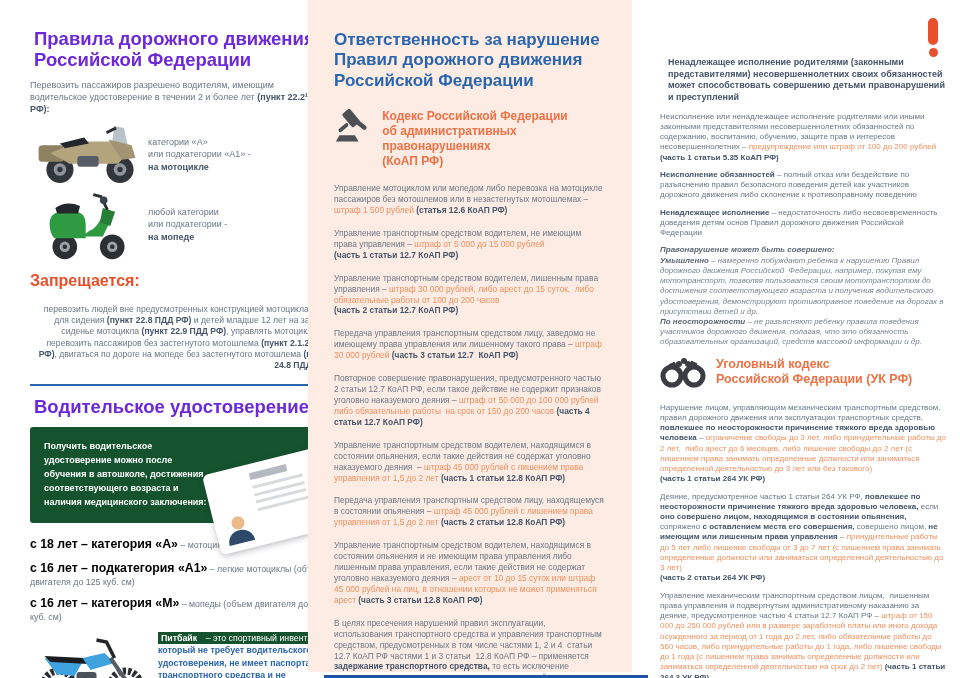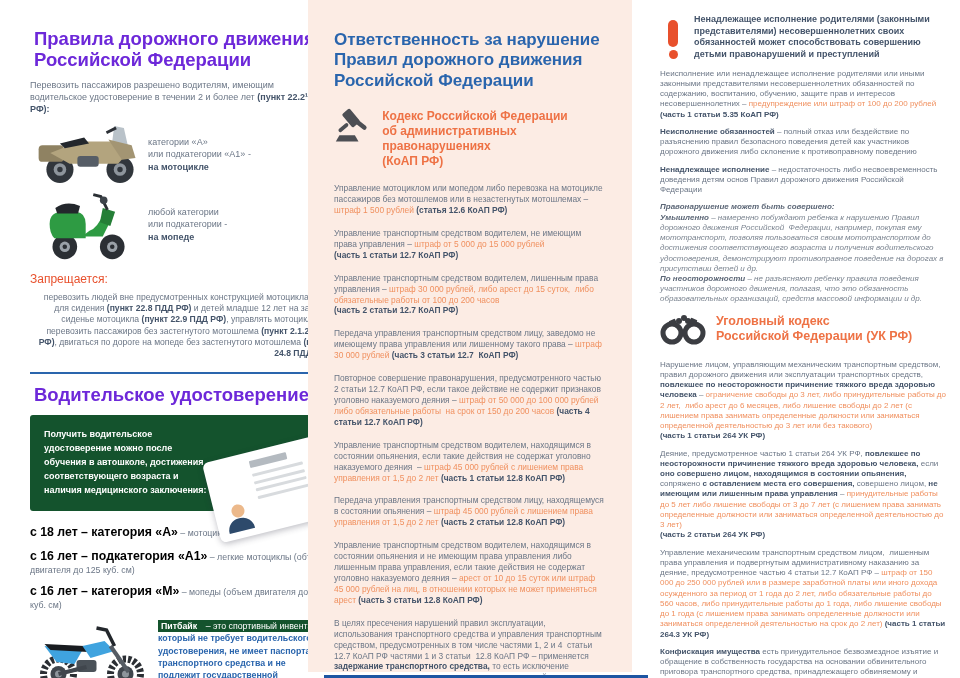--- a/index.html
+++ b/index.html
@@ -18,21 +18,21 @@
   
   .col-left{position:absolute;left:30px;top:28px;width:300px;}
   .panel-mid{position:absolute;left:308px;top:0;width:324px;height:672px;background:#fcece4;}
   .mid-inner{padding:30px 26px 0 26px;font-size:8.4px;line-height:1.3;}
   .mid-bottom-bar{position:absolute;left:324px;top:675px;width:324px;height:3px;background:#1d55a2;}
   .col-right{position:absolute;left:660px;top:14px;width:286px;font-size:8px;line-height:1.28;}
   .col-right .para{margin-bottom:7px;}
   
   .h1{font-size:18.5px;line-height:1.16;font-weight:bold;color:#6d28d9;white-space:pre-line;margin:0 0 9px 4px;}
   .h1-mid{font-size:17px;line-height:1.2;font-weight:bold;color:#2a65ad;white-space:pre-line;margin:0 0 16px 0;}
-  .h2-red{font-size:12px;font-weight:normal;color:#e8502c;margin:10px 0 6px 0;}
+  .h2-red{font-size:16px;font-weight:bold;color:#e8502c;margin:10px 0 14px 0;}
   .sec-head{display:flex;align-items:flex-start;margin:0 0 14px 0;}
   .sec-head .txt{font-size:12px;line-height:1.25;font-weight:bold;color:#ee7245;white-space:pre-line;margin-left:10px;padding-top:2px;}
   
   .intro{font-size:9px;line-height:1.32;margin:0 0 8px 0;}
   .veh-row{display:flex;align-items:center;margin:2px 0 2px 0;}
   .veh-icon{width:118px;flex:0 0 118px;display:flex;justify-content:center;}
   .veh-txt{font-size:9px;line-height:1.35;margin-left:10px;}
   .forbidden{font-size:8.6px;line-height:1.32;margin:0;text-align:right;}
   .divider{border-top:2px solid #2a65ad;margin:12px 0 10px 0;}
   .license-box{position:relative;background:#14532d;border-radius:3px;padding:13px 14px;margin:10px 0 14px 0;}
@@ -44,21 +44,21 @@
   .av-body{width:26px;height:13px;border-radius:12px 12px 0 0;background:#2d4a6b;margin-top:1px;}
   .id-lines{flex:1;padding-left:8px;padding-top:2px;}
   .ln1{width:38px;height:7px;background:#b4bac0;border-radius:1px;margin-bottom:6px;}
   .ln{width:52px;height:3px;background:#d8dbde;border-radius:1px;margin-bottom:4.5px;}
   .age-row{margin-bottom:8px;font-size:8.8px;line-height:1.3;}
   .age-bold{font-size:12.3px;font-weight:bold;color:#000000;}
   .pit-row{display:flex;align-items:flex-start;margin-top:2px;}
   .pit-icon{width:128px;flex:0 0 128px;}
   .pit-txt{font-size:8.8px;line-height:1.42;margin-left:4px;}
   
-  .alert-row{display:flex;align-items:center;margin-bottom:8px;}
+  .alert-row{display:flex;align-items:flex-end;margin-bottom:8px;flex-direction:column;}
   .alert-icon{width:26px;flex:0 0 26px;display:flex;flex-direction:column;align-items:center;padding-top:4px;}
   .excl-bar{width:10px;height:27px;background:#e8502c;border-radius:5px;}
   .excl-dot{width:9px;height:9px;background:#e8502c;border-radius:50%;margin-top:3px;}
   .alert-txt{font-size:9px;line-height:1.3;font-weight:bold;color:#44546a;margin-left:8px;}
   .uk-head{margin-top:4px;}
   .uk-head .txt{font-size:12.5px;}
 </style>
 </head>
 <body>
 

